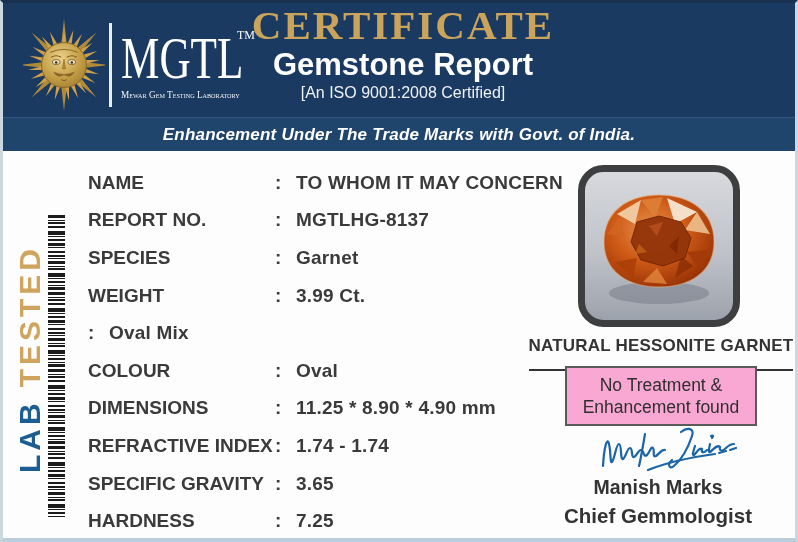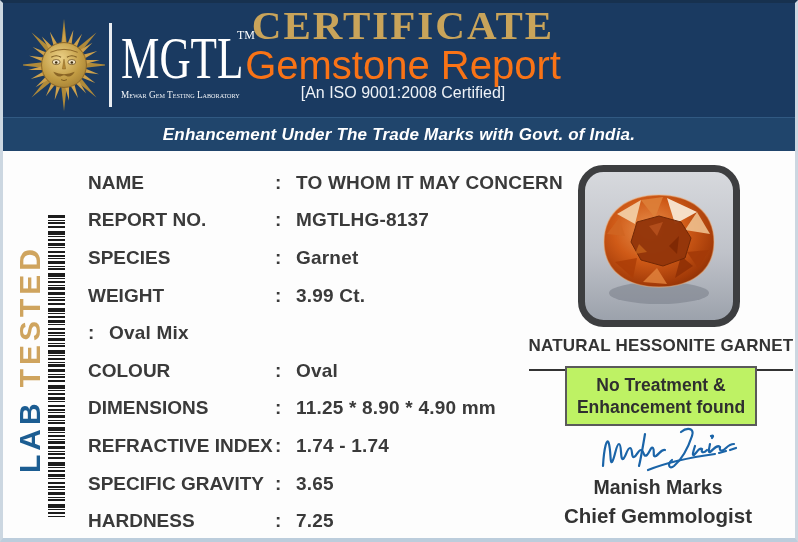--- a/index.html
+++ b/index.html
@@ -19,21 +19,21 @@
   .logo-text{margin-left:9px;position:relative;width:126px;color:#ffffff;}
   .mgtl{font-family:"Liberation Serif",serif;font-size:60px;line-height:56px;display:inline-block;
         transform:scaleX(.72);transform-origin:0 60%;}
   .tm{position:absolute;top:-2px;right:-8px;font-size:12px;font-family:"Liberation Serif",serif;}
   .logo-sub{font-family:"Liberation Serif",serif;font-variant:small-caps;font-size:10.5px;
         white-space:nowrap;transform:scaleX(.88);transform-origin:0 0;margin-top:3px;color:#f2f5f9;}
 
   .titles{position:absolute;left:230px;width:340px;top:0;text-align:center;}
   .title1{font-family:"Liberation Serif",serif;font-weight:bold;font-size:41px;
           line-height:44px;color:#c9a45a;letter-spacing:2px;}
-  .title2{font-size:40px;font-weight:normal;color:#f97316;line-height:36px;}
+  .title2{font-size:31px;font-weight:bold;color:#ffffff;line-height:36px;}
   .title3{font-size:16px;color:#eef2f7;line-height:20px;}
 
   
   .vtext{position:absolute;left:10px;top:470px;transform:rotate(-90deg);transform-origin:0 0;
          white-space:nowrap;font-weight:bold;font-size:30px;letter-spacing:4px;}
   .vtext .lab{color:#1c5d92;}
   .vtext .tested{color:#cfa45e;margin-left:12px;}
   .barcode{position:absolute;left:45px;top:212px;width:17px;}
   .barcode i{display:block;background:#1c1c1c;}
 
@@ -44,21 +44,21 @@
   .fsep{width:21px;}
   .fvalue{letter-spacing:.2px;white-space:nowrap;}
 
   
   .gembox{position:absolute;left:574px;top:161px;}
   .gem-caption{position:absolute;left:524px;top:333px;width:268px;text-align:center;}
   .gem-caption span{font-size:17px;font-weight:bold;color:#333;border-bottom:2px solid #333;
         padding-bottom:14px;letter-spacing:.2px;}
   .treatment-box{position:absolute;left:562px;top:363px;width:188px;height:56px;border:2px solid #5a5a5a;
         display:flex;flex-direction:column;justify-content:center;text-align:center;
-        font-size:17.5px;font-weight:bold;color:#2f2f2f;line-height:1.28;background:#bef264;}
+        font-size:17.5px;font-weight:normal;color:#2f2f2f;line-height:1.28;background:#f9a8d4;}
   .signature-svg{position:absolute;left:590px;top:419px;}
   .sig-name{position:absolute;left:555px;top:473px;width:200px;text-align:center;
         font-size:19.5px;font-weight:bold;color:#333;}
   .sig-title{position:absolute;left:545px;top:501px;width:220px;text-align:center;
         font-size:20.5px;font-weight:bold;color:#333;}
 </style>
 </head>
 <body>
 
 <div class="page">

